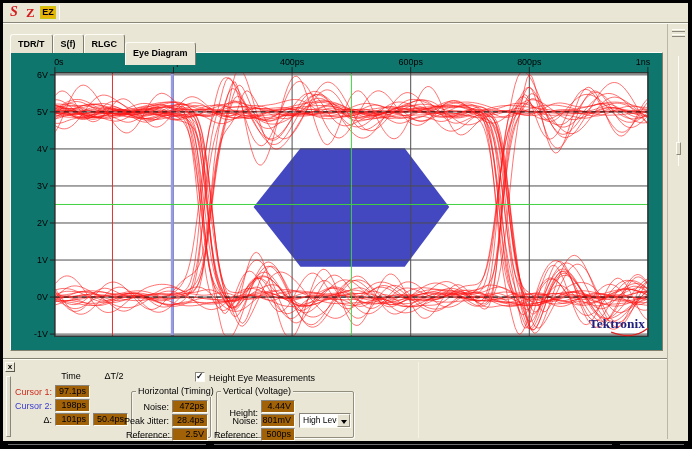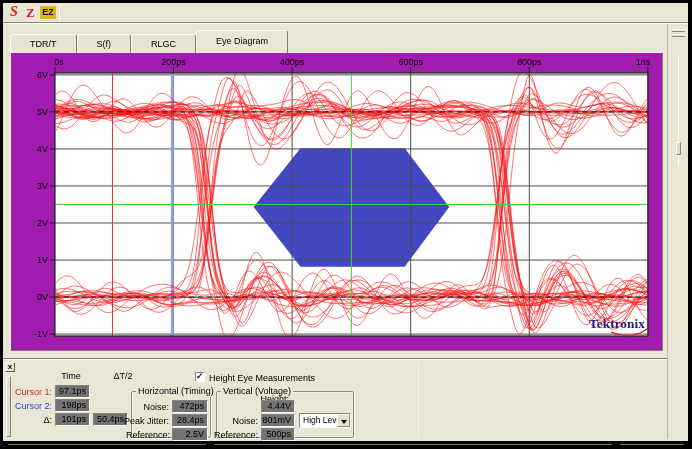--- a/index.html
+++ b/index.html
@@ -15,46 +15,46 @@
   .logo-z{position:absolute;left:23px;top:2px;font-family:"Liberation Serif",serif;
           font-weight:bold;font-size:13px;color:#d31f1f;}
   .logo-ez{position:absolute;left:37px;top:3px;width:16px;height:13px;background:#eab308;
            border:1px solid #c9c513;font-weight:bold;font-size:9px;line-height:11px;text-align:center;}
   .tb-sep{position:absolute;left:56px;top:2px;width:1px;height:15px;background:#c6c3b2;border-right:1px solid #fff;}
   .tb-divider{position:absolute;left:0;top:19px;width:685px;height:2px;
               border-top:1px solid #8a8778;border-bottom:1px solid #fdfcf5;}
 
   
   .tabstrip{position:absolute;left:7px;top:27px;height:23px;z-index:5;}
-  .tab{position:relative;float:left;padding:0 19px;font-size:9px;height:19px;line-height:18px;
+  .tab{position:relative;float:left;padding:0 7px;font-size:9px;height:19px;line-height:18px;
        margin-top:4px;background:#e7e4d4;border:1px solid;border-color:#fdfcf5 #7f7c70 #7f7c70 #fdfcf5;
-       border-bottom:none;border-top-left-radius:3px;border-top-right-radius:3px;cursor:default;}
-  .tab.selected{margin-top:0;height:23px;line-height:20px;background:#eae7d7;z-index:6;}
-
-  
-  .pagepanel{position:absolute;left:7px;top:49px;width:653px;height:299px;background:#a21caf;
+       border-bottom:none;border-top-left-radius:3px;border-top-right-radius:3px;cursor:default;font-weight:bold;}
+  .tab.selected{margin-top:12px;height:23px;line-height:20px;background:#eae7d7;z-index:6;}
+
+  
+  .pagepanel{position:absolute;left:7px;top:49px;width:653px;height:299px;background:#0f766e;
              border:1px solid;border-color:#fdfcf5 #81806f #81806f #fdfcf5;padding-left:13px;}
   .pagepanel svg{position:absolute;left:0;top:0;}
 
   
   .rightbar{position:absolute;left:664px;top:21px;width:21px;height:415px;background:#e9e6d6;
             border-left:1px solid #bab7a6;}
   .grip{position:absolute;left:4px;top:5px;width:13px;height:3px;
         border-top:1px solid #fdfcf5;border-bottom:1px solid #8a8778;}
   .grip2{top:10px;}
   .rtrack{position:absolute;left:10px;top:32px;width:1px;height:110px;background:#b6b3a2;border-right:1px solid #fdfcf5;}
   .rthumb{position:absolute;left:8px;top:118px;width:5px;height:13px;background:#dedbc9;
           border:1px solid;border-color:#fdfcf5 #8a8778 #8a8778 #fdfcf5;}
 
   
   .dock{position:absolute;left:0;top:355px;width:664px;height:82px;background:#e9e6d6;
         border-top:1px solid #81806f;box-shadow:inset 0 1px 0 #fdfcf5;font-size:9px;}
   .dock .lbl{position:absolute;text-align:right;height:12px;line-height:12px;white-space:nowrap;}
   .dock .hdr{position:absolute;text-align:center;height:10px;line-height:10px;}
-  .vbox{position:absolute;height:13px;line-height:11px;text-align:right;padding-right:3px;background:#737373;
+  .vbox{position:absolute;height:13px;line-height:11px;text-align:right;padding-right:3px;background:#a16207;
         border:1px solid;border-color:#87837a #fcfbf4 #fcfbf4 #87837a;}
   .closebtn{position:absolute;left:2px;top:3px;width:10px;height:10px;background:#e9e6d6;text-align:center;
             border:1px solid;border-color:#fdfcf5 #5a5a50 #5a5a50 #fdfcf5;font-size:8px;line-height:8px;font-weight:bold;cursor:default;}
   .vsplit{position:absolute;left:3px;top:17px;width:5px;height:61px;background:#e2dfce;
           border:1px solid;border-color:#fdfcf5 #8a8778 #8a8778 #fdfcf5;}
   .groupbox{position:absolute;border:1px solid #918e7d;border-radius:2px;
             box-shadow:1px 1px 0 rgba(255,255,255,.85), inset 1px 1px 0 rgba(255,255,255,.55);}
   .grouplabel{position:absolute;top:-6px;left:4px;background:#e9e6d6;padding:0 2px;height:11px;line-height:11px;white-space:nowrap;}
   .cb{position:absolute;width:10px;height:10px;background:#fff;
       border:1px solid;border-color:#87837a #fcfbf4 #fcfbf4 #87837a;}
@@ -209,21 +209,21 @@
       <div class="rthumb"></div>
     </div>
 
     <div class="dock">
       <div class="closebtn">
         <span>x</span>
       </div>
       <div class="vsplit"></div>
 
       <div class="hdr" style="left:48px;top:12px;width:40px;">Time</div>
-      <div class="hdr" style="left:100px;top:12px;width:40px;">ΔT/2</div>
+      <div class="hdr" style="left:91px;top:12px;width:40px;">ΔT/2</div>
 
       <div class="lbl c-red" style="left:5px;top:27px;width:44px;">Cursor 1:</div>
       <div class="vbox" style="left:52px;top:26px;width:35px;">97.1ps</div>
 
       <div class="lbl c-blue" style="left:5px;top:41px;width:44px;padding-left:7px;">Cursor 2:</div>
       <div class="vbox" style="left:52px;top:40px;width:35px;">198ps</div>
 
       <div class="lbl" style="left:5px;top:55px;width:44px;">Δ:</div>
       <div class="vbox" style="left:52px;top:54px;width:35px;">101ps</div>
       <div class="vbox" style="left:90px;top:54px;width:35px;">50.4ps</div>
@@ -238,21 +238,21 @@
         <div class="lbl" style="left:0px;top:9px;width:37px;">Noise:</div>
         <div class="vbox" style="left:40px;top:8px;width:36px;">472ps</div>
         <div class="lbl" style="left:-9px;top:23px;width:46px;">Peak Jitter:</div>
         <div class="vbox" style="left:40px;top:22px;width:36px;text-align:right;">28.4ps</div>
         <div class="lbl" style="left:-6px;top:37px;width:43px;">Reference:</div>
         <div class="vbox" style="left:40px;top:36px;width:36px;">2.5V</div>
       </div>
 
       <div class="groupbox" style="left:213px;top:32px;width:138px;height:47px;">
         <span class="grouplabel">Vertical (Voltage)</span>
-        <div class="lbl" style="left:2px;top:1px;width:39px;margin-left:31px;">Height:</div>
+        <div class="lbl" style="left:2px;top:15px;width:39px;">Height:</div>
         <div class="vbox" style="left:44px;top:8px;width:34px;">4.44V</div>
         <div class="lbl" style="left:2px;top:23px;width:39px;">Noise:</div>
         <div class="vbox" style="left:44px;top:22px;width:34px;">801mV</div>
         <div class="lbl" style="left:-4px;top:37px;width:45px;">Reference:</div>
         <div class="vbox" style="left:44px;top:36px;width:34px;">500ps</div>
         <div class="dd" style="left:82px;top:21px;width:52px;height:15px;">
           <span>High Level</span>
           <span class="ddbtn">
             <span class="arr"></span>
           </span>

